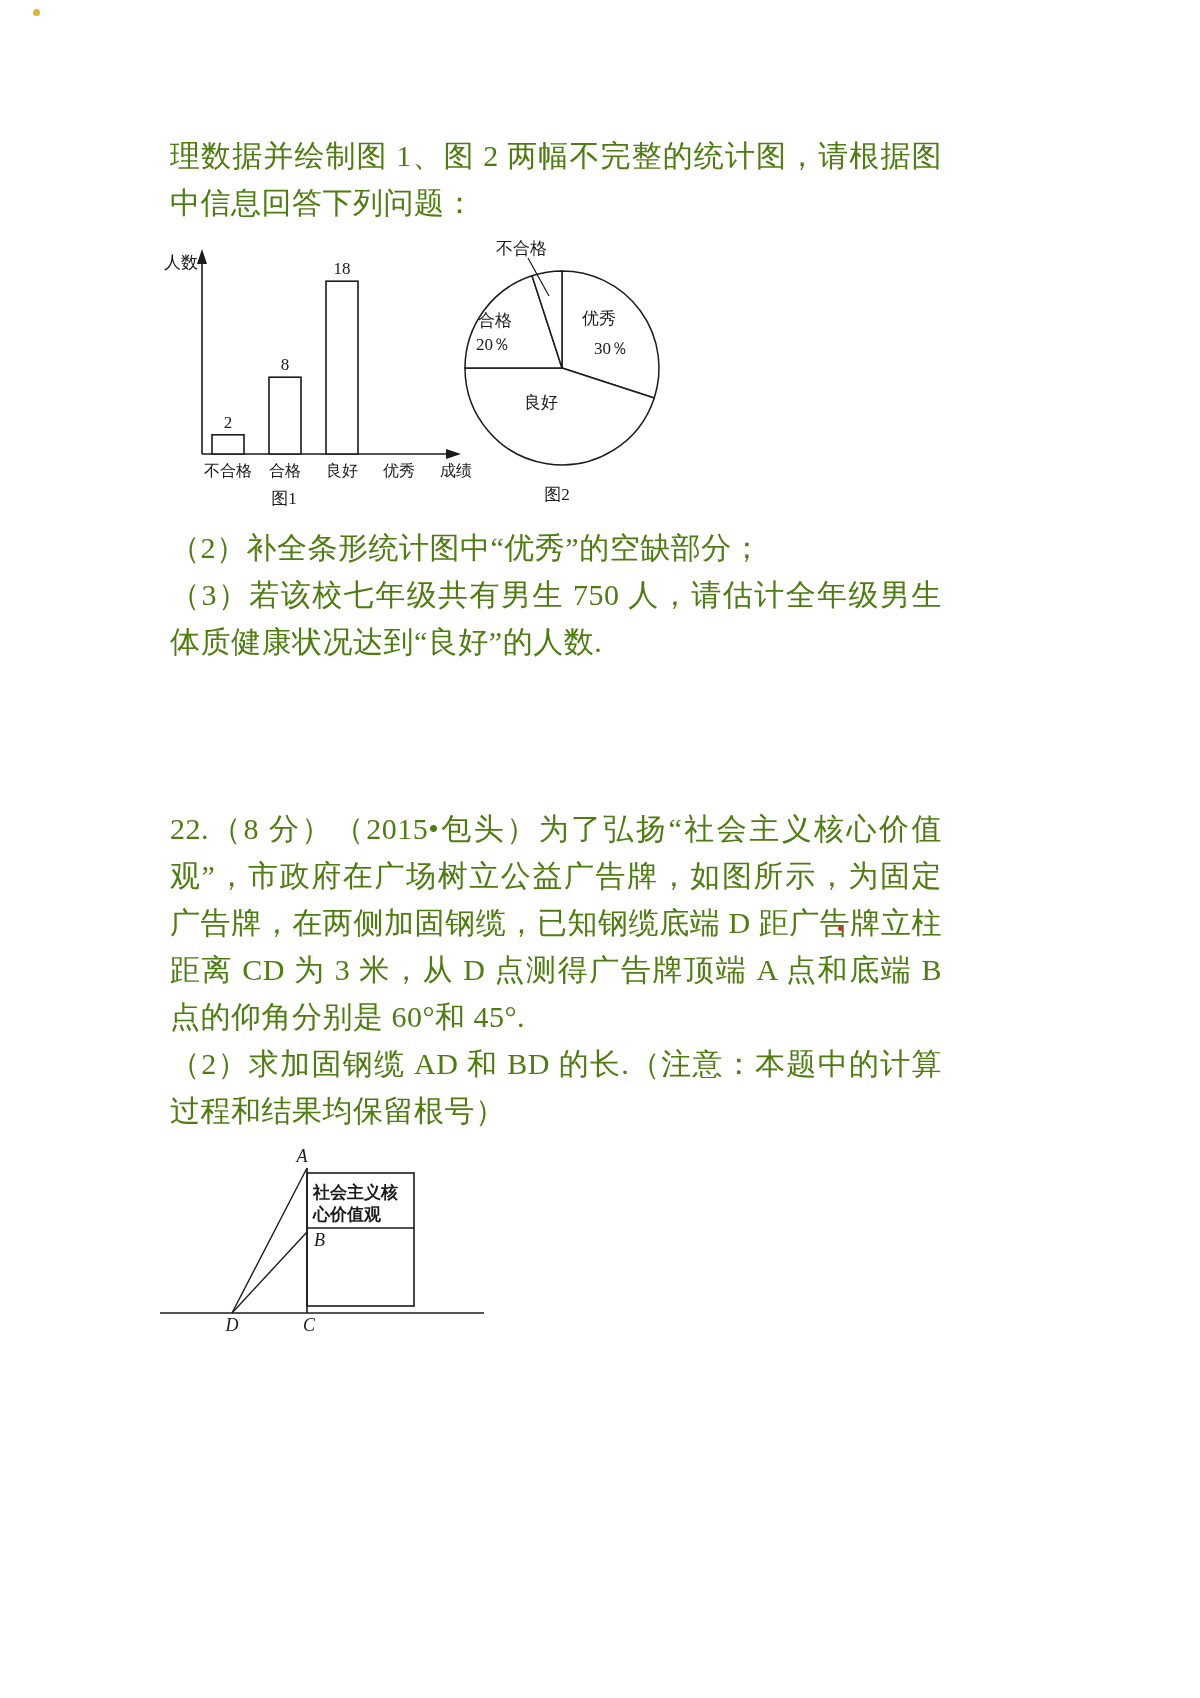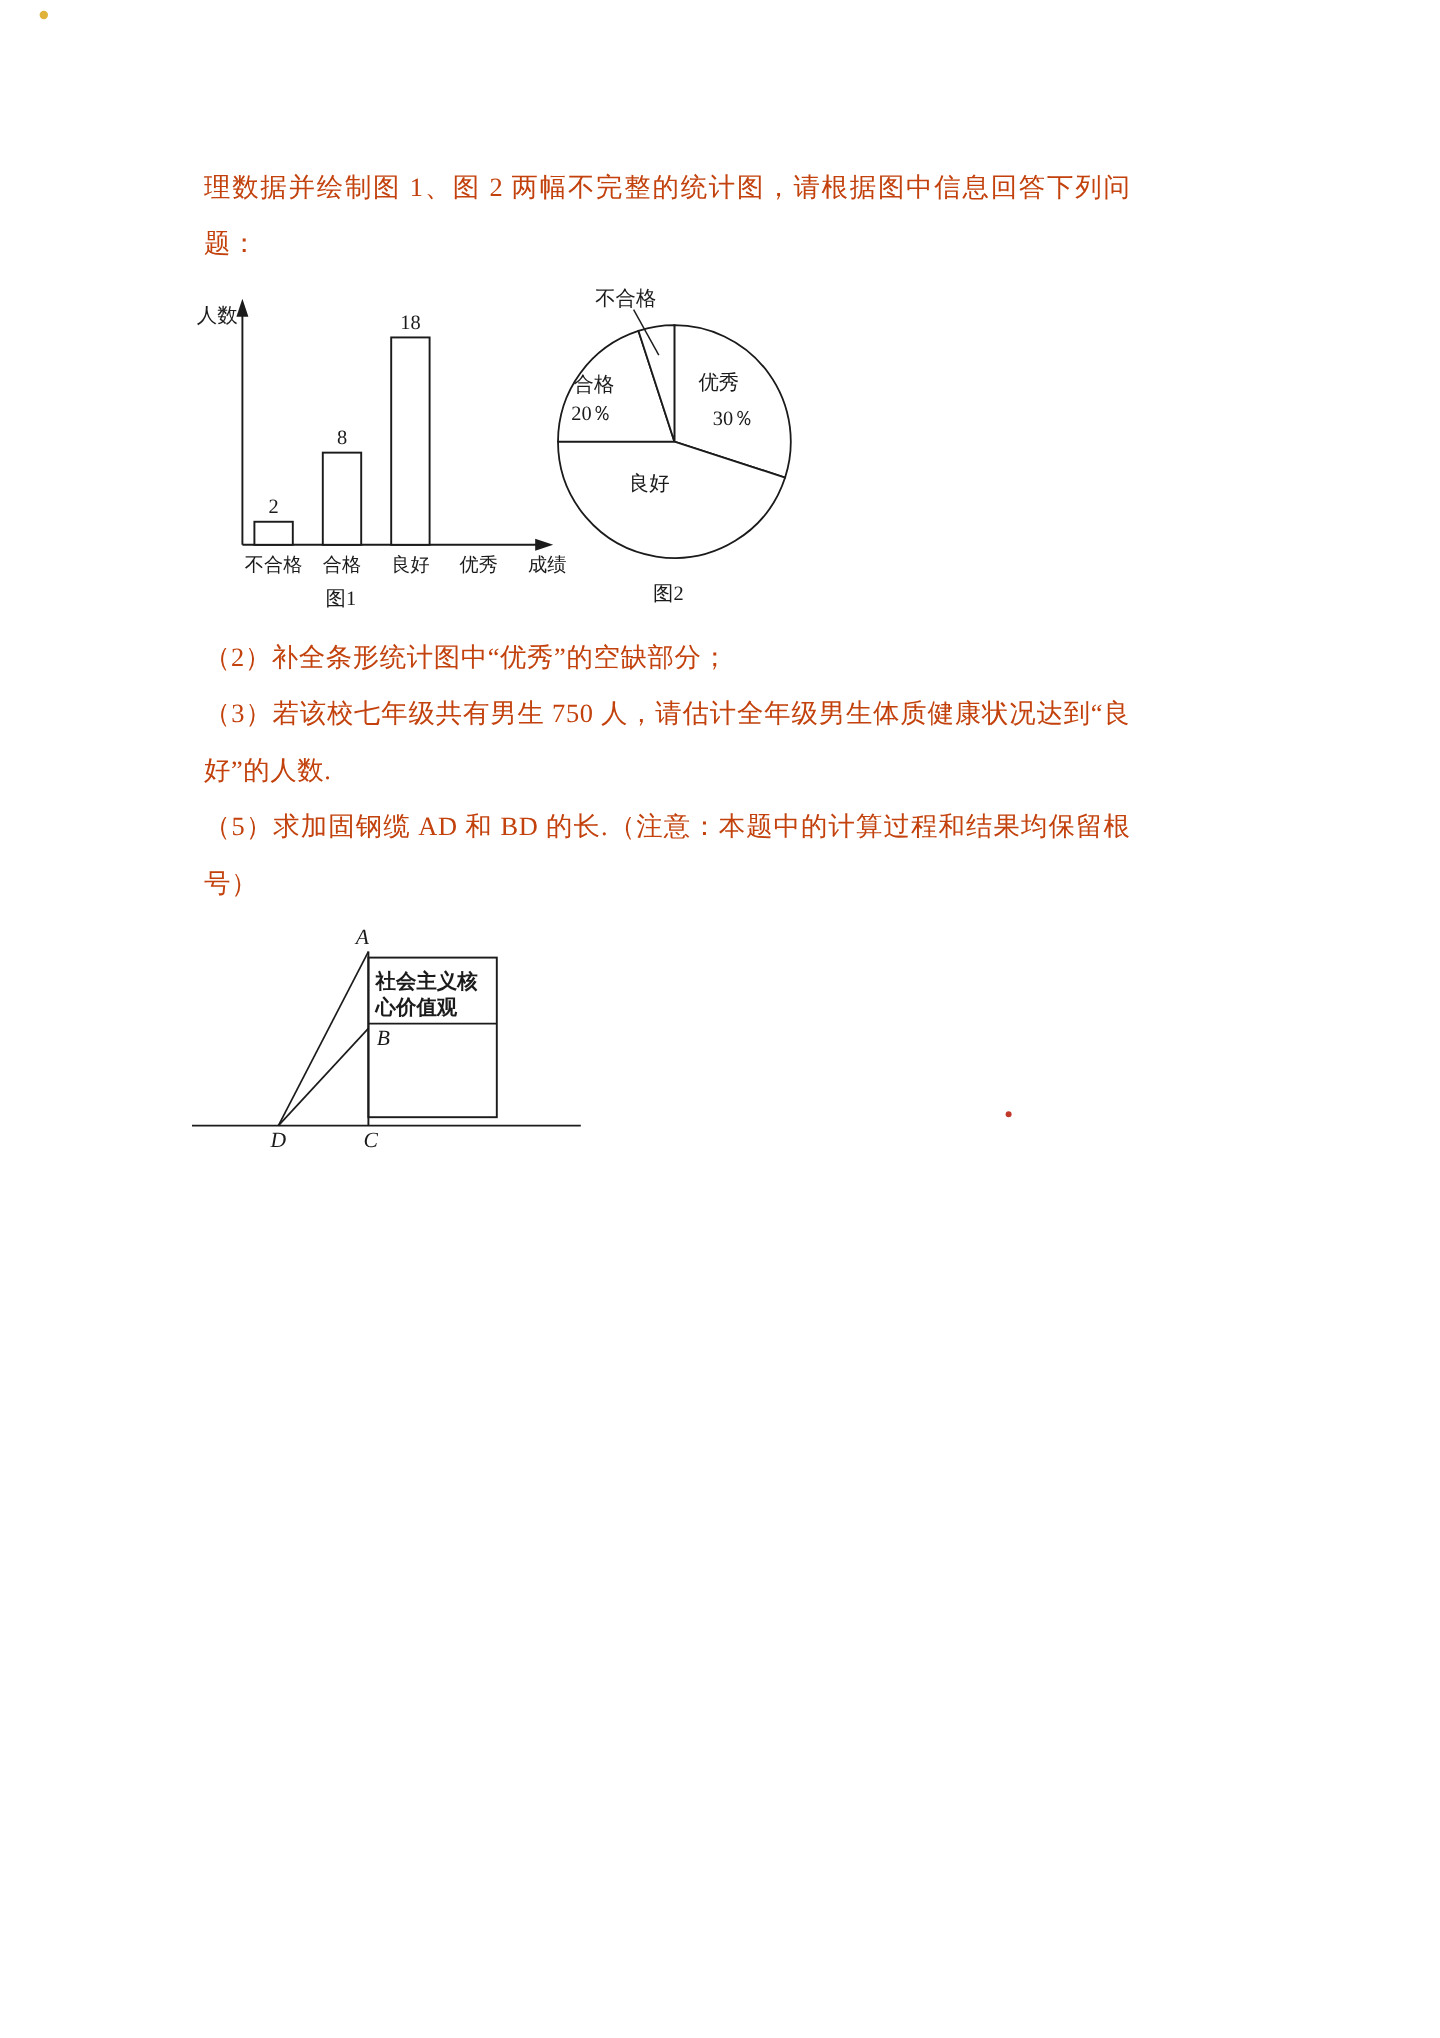--- a/index.html
+++ b/index.html
@@ -4,22 +4,22 @@
 <style>
   * { margin:0; padding:0; box-sizing:border-box; }
   html,body { background:#ffffff; }
   body {
     width:1200px; height:1698px; position:relative; overflow:hidden;
     font-family:"Liberation Serif","DejaVu Serif",serif;
     color:#1b1b1b;
   }
   .page { position:absolute; inset:0; padding:132px 258px 0 170px; }
   p.t {
-    font-size:22px; line-height:47px; text-align:justify;
-    color:#c2410c; letter-spacing:0.5px;
+    font-size:30px; line-height:47px; text-align:justify;
+    color:#4d7c0f; letter-spacing:0.5px;
   }
   #charts { position:relative; height:288px; margin-top:10px; }
   #bar-chart { position:absolute; left:-6px; top:0; }
   #pie-chart { position:absolute; left:284px; top:0; }
   #q22stem { margin-top:140px; }
   #diagram-wrap { margin-top:2px; margin-left:-18px; }
   svg text { fill:#1b1b1b; }
   .artifact { position:absolute; border-radius:50%; }
 </style>
 </head>
@@ -63,21 +63,22 @@
         <line x1="74" y1="22" x2="95" y2="60" stroke="#1b1b1b" stroke-width="1.2"></line>
         <text x="103" y="264" font-size="17" text-anchor="middle" fill="#1b1b1b">图2</text>
       </svg>
   </div>
 
   <div id="q21">
     <p class="t">（2）补全条形统计图中“优秀”的空缺部分；</p>
     <p class="t">（3）若该校七年级共有男生 750 人，请估计全年级男生体质健康状况达到“良好”的人数.</p>
   </div>
 
-  <p class="t">（5）求加固钢缆 AD 和 BD 的长.（注意：本题中的计算过程和结果均保留根号）</p>
+  <p class="t" id="q22stem">22.（8 分）（2015•包头）为了弘扬“社会主义核心价值观”，市政府在广场树立公益广告牌，如图所示，为固定广告牌，在两侧加固钢缆，已知钢缆底端 D 距广告牌立柱距离 CD 为 3 米，从 D 点测得广告牌顶端 A 点和底端 B 点的仰角分别是 60°和 45°.</p>
+  <p class="t">（2）求加固钢缆 AD 和 BD 的长.（注意：本题中的计算过程和结果均保留根号）</p>
 
   <div id="diagram-wrap">
     <svg id="geo-diagram" width="340" height="200" viewBox="0 0 340 200">
       <line x1="8" y1="177" x2="332" y2="177" stroke="#1b1b1b" stroke-width="1.6"></line>
       <line x1="155" y1="32" x2="155" y2="177" stroke="#1b1b1b" stroke-width="1.6"></line>
       <rect x="155" y="37" width="107" height="133" fill="none" stroke="#1b1b1b" stroke-width="1.6"></rect>
       <line x1="155" y1="92" x2="262" y2="92" stroke="#1b1b1b" stroke-width="1.4"></line>
       <line x1="80" y1="177" x2="155" y2="32" stroke="#1b1b1b" stroke-width="1.4"></line>
       <line x1="80" y1="177" x2="155" y2="96" stroke="#1b1b1b" stroke-width="1.4"></line>
       <text x="150" y="26" font-size="18" font-style="italic" text-anchor="middle">A</text>

